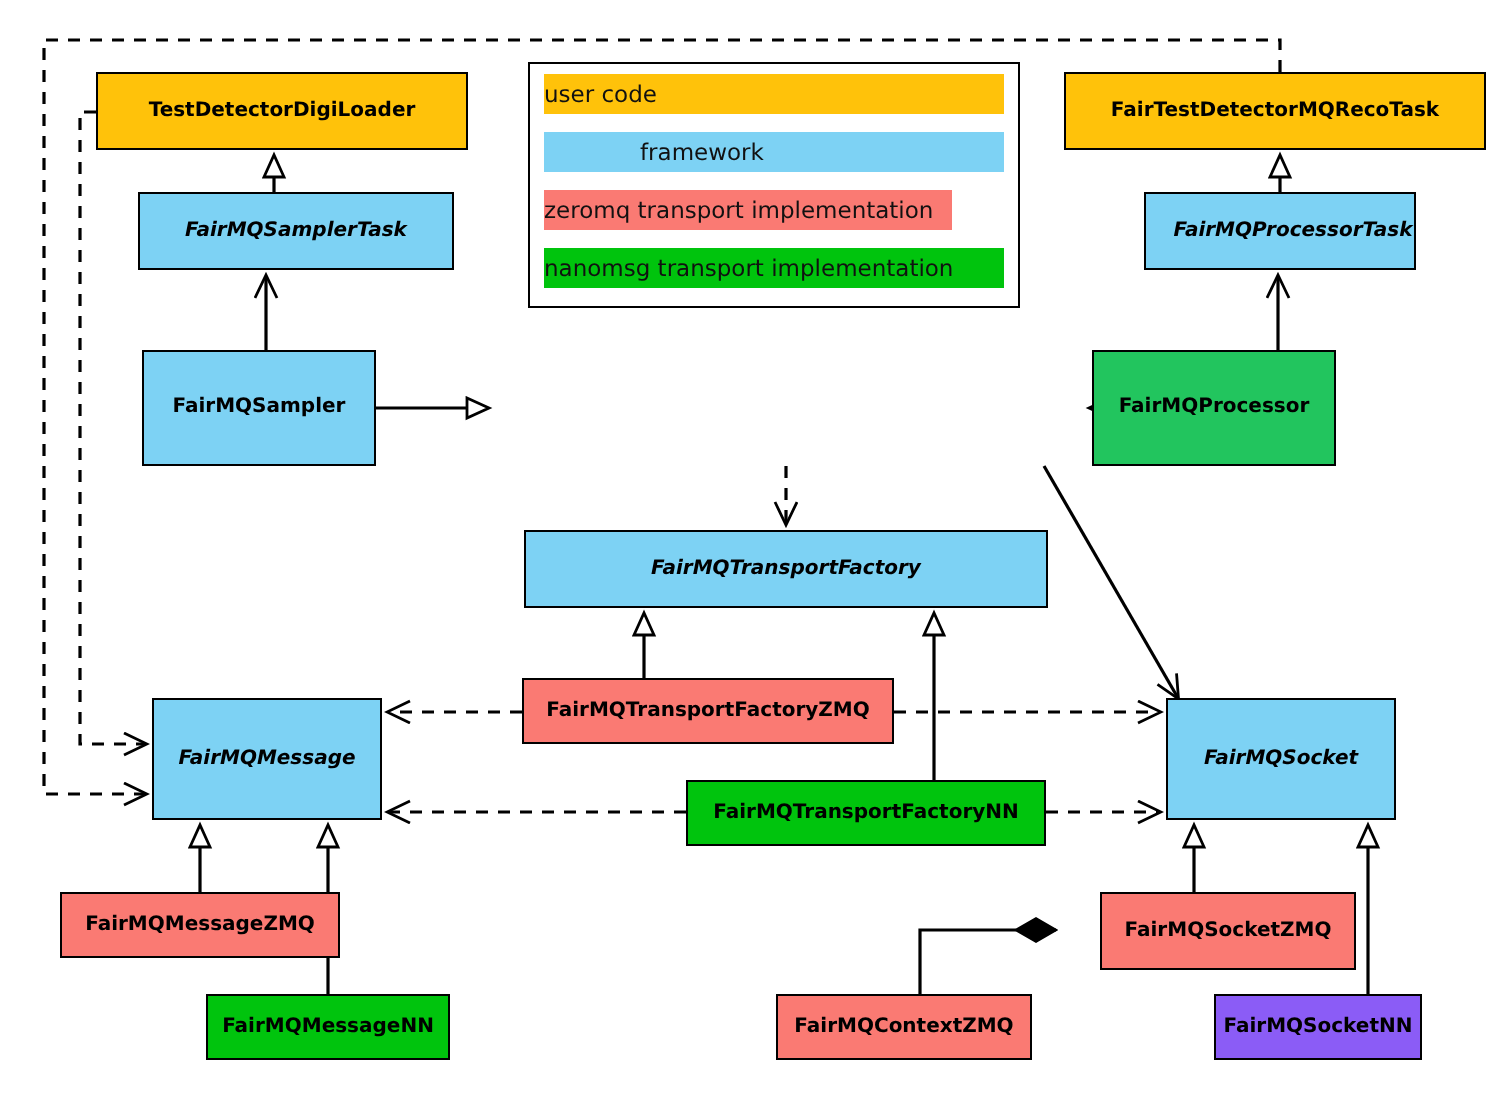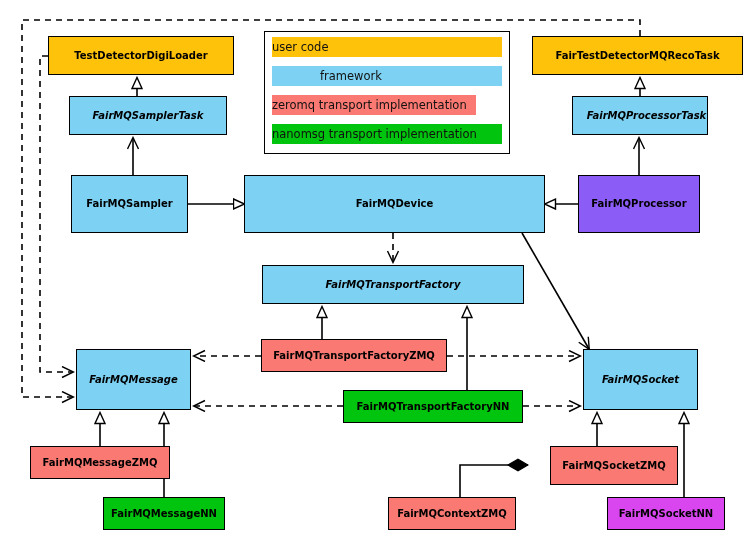--- a/index.html
+++ b/index.html
@@ -100,25 +100,22 @@
   </div>
 
   <div class="node abstract" style="left:69px;top:96px;width:158px;height:39px;background:#7DD2F4;">
     <span>FairMQSamplerTask</span>
   </div>
 
   <div class="node" style="left:71px;top:175px;width:117px;height:58px;background:#7DD2F4;">
     <span>FairMQSampler</span>
   </div>
 
-  <div class="node" style="left:244px;top:175px;width:301px;height:58px;background:#7DD2F4;">
-    <span>FairMQDevice</span>
-  </div>
 
-  <div class="node" style="left:578px;top:175px;width:122px;height:58px;background:#8b5cf6;">
+  <div class="node" style="left:546px;top:175px;width:122px;height:58px;background:#22c55e;">
     <span>FairMQProcessor</span>
   </div>
 
   <div class="node" style="left:532px;top:36px;width:211px;height:39px;background:#FFC20A;">
     <span>FairTestDetectorMQRecoTask</span>
   </div>
 
   <div class="node abstract" style="left:572px;top:96px;width:136px;height:39px;background:#7DD2F4;padding-left:13px;">
     <span>FairMQProcessorTask</span>
   </div>
@@ -148,21 +145,21 @@
   </div>
 
   <div class="node" style="left:103px;top:497px;width:122px;height:33px;background:#00C40D;">
     <span>FairMQMessageNN</span>
   </div>
 
   <div class="node" style="left:550px;top:446px;width:128px;height:39px;background:#FA7A73;">
     <span>FairMQSocketZMQ</span>
   </div>
 
-  <div class="node" style="left:607px;top:497px;width:118px;height:33px;background:#d946ef;">
+  <div class="node" style="left:607px;top:497px;width:104px;height:33px;background:#8b5cf6;">
     <span>FairMQSocketNN</span>
   </div>
 
   <div class="node" style="left:388px;top:497px;width:128px;height:33px;background:#FA7A73;">
     <span>FairMQContextZMQ</span>
   </div>
 
 </div>
 
 </body></html>

